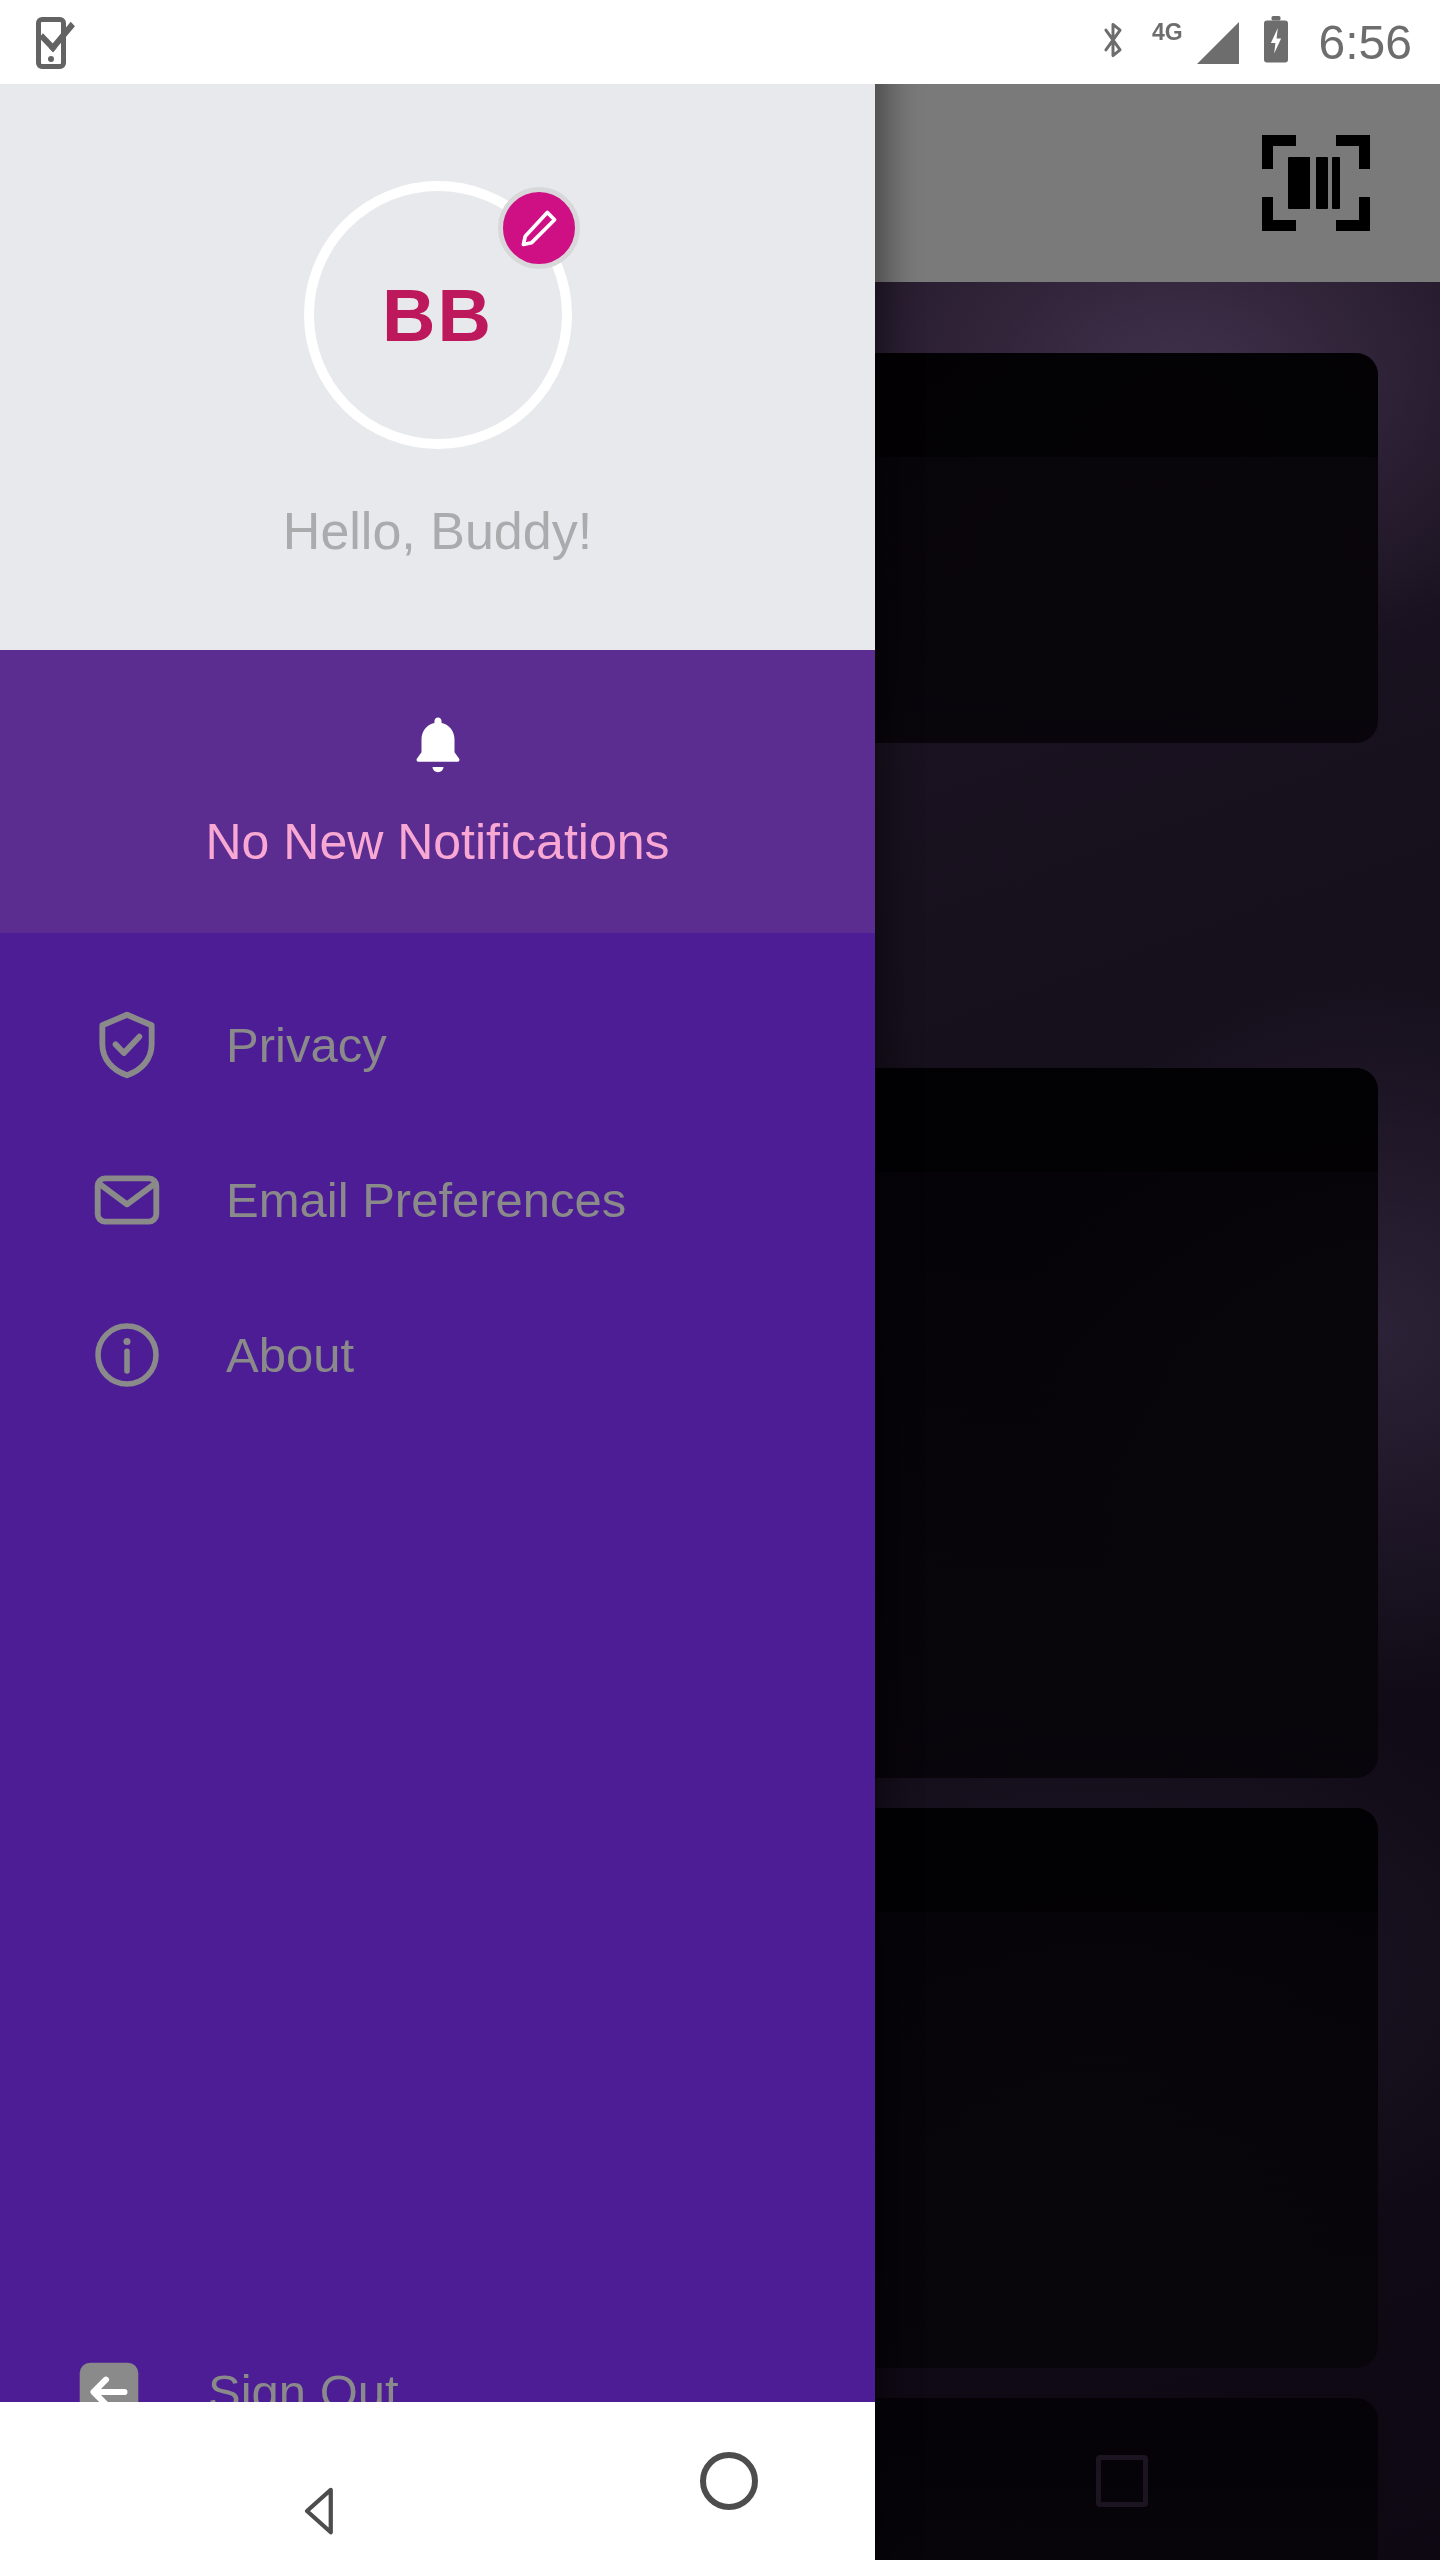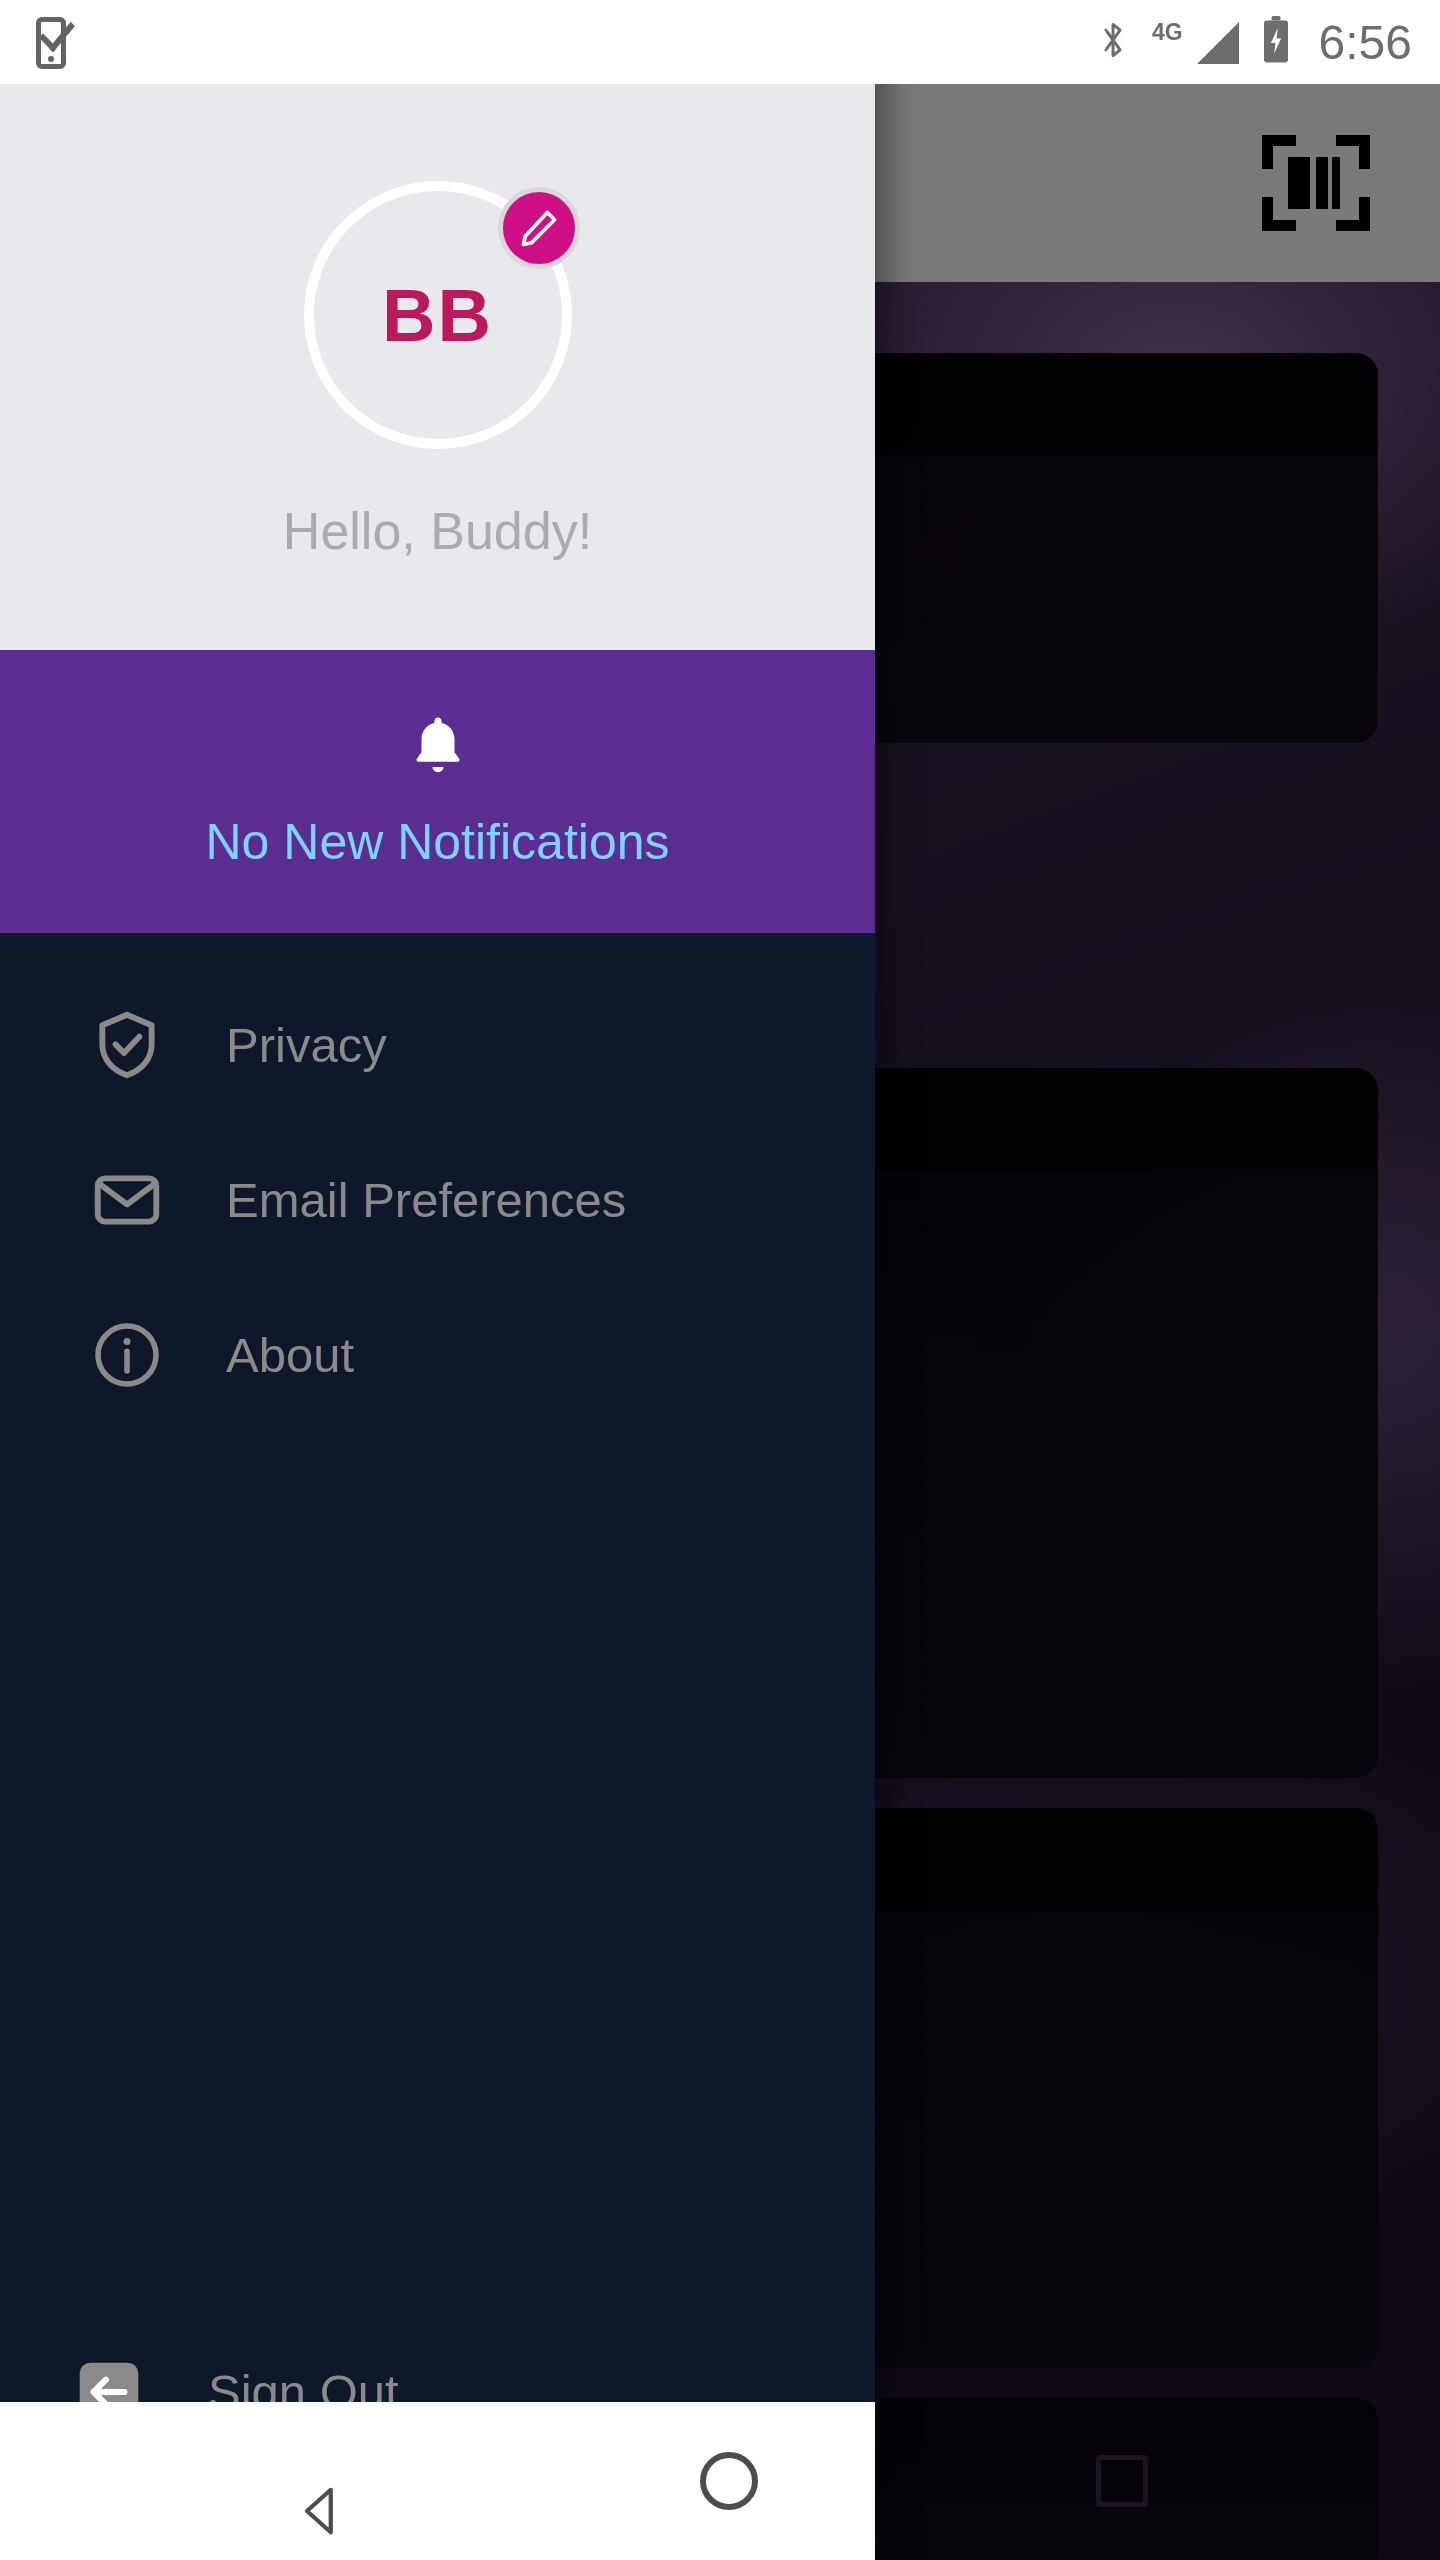--- a/index.html
+++ b/index.html
@@ -116,23 +116,23 @@
   }
   .edit-badge svg { width:44px; height:44px; }
   .greeting { margin-top:52px; font-size:52px; color:#a9abad; font-weight:400; }
 
   #notif {
     background:#5c2d91; flex:0 0 283px;
     display:flex; flex-direction:column; align-items:center; justify-content:center;
   }
   .bell { width:66px; height:74px; position:relative; margin-bottom:26px; }
   .bell svg { width:66px; height:74px; }
-  .notif-label { font-size:50px; color:#7dd3fc; font-weight:400; }
-
-  #menu { flex:1 1 auto; background:#0f172a; padding-top:34px; position:relative; }
+  .notif-label { font-size:50px; color:#f9a8d4; font-weight:400; }
+
+  #menu { flex:1 1 auto; background:#4c1d95; padding-top:34px; position:relative; }
   .menu-item {
     height:155px; display:flex; align-items:center; padding-left:90px;
   }
   .mi-icon { width:74px; height:74px; margin-right:62px; flex:0 0 74px;
     display:flex; align-items:center; justify-content:center; }
   .mi-icon svg { width:74px; height:74px; }
   .mi-label { font-size:49px; color:#8a8a8a; font-weight:400; }
 
   #signout { position:absolute; left:0; bottom:108px; width:100%;
     display:flex; align-items:center; padding-left:72px; height:120px; }

